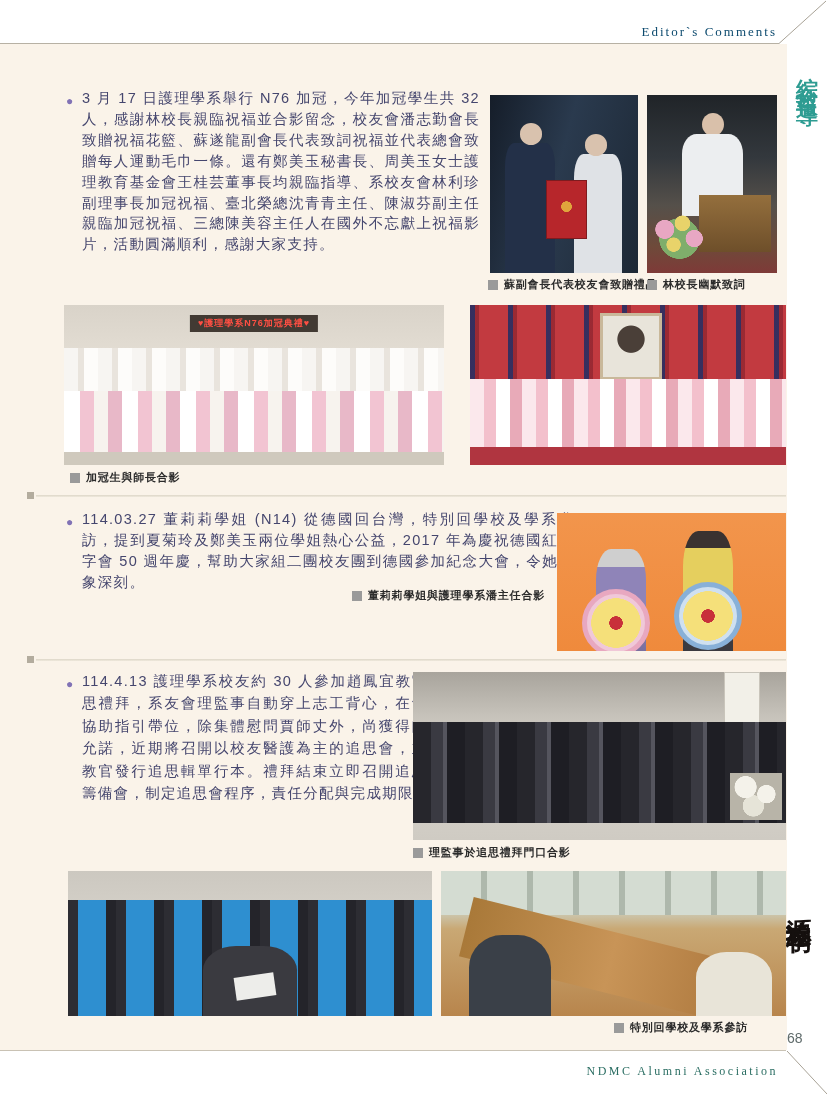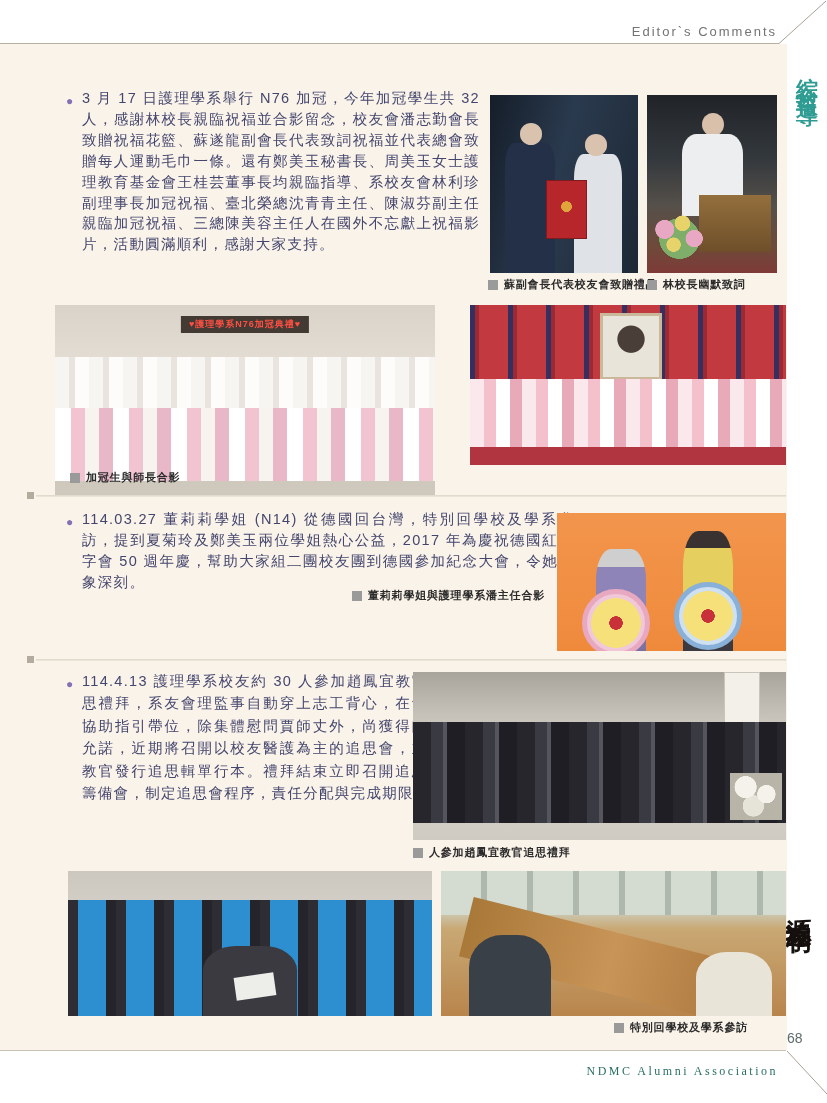--- a/index.html
+++ b/index.html
@@ -1,21 +1,21 @@
 <!DOCTYPE html>
 <html><head>
 <meta charset="utf-8">
 <style>
   html,body{margin:0;padding:0;background:#ffffff;}
   .page{position:relative;width:827px;height:1103px;background:#ffffff;overflow:hidden;
         font-family:"Liberation Sans",sans-serif;}
   
   .frame-lines{position:absolute;left:0;top:0;width:827px;height:1103px;pointer-events:none;}
-  .header-label{position:absolute;top:24px;right:50px;font-family:Liberation Sans, sans-serif;
-        font-size:13px;letter-spacing:2px;color:#737373;}
+  .header-label{position:absolute;top:24px;right:50px;font-family:Liberation Serif, serif;
+        font-size:13px;letter-spacing:2px;color:#0c4a6e;}
   .footer-label{position:absolute;top:1064px;right:49px;font-family:Liberation Serif, serif;
         font-size:12px;letter-spacing:2.5px;color:#2b6e63;}
   .side-label{position:absolute;left:792px;top:60px;writing-mode:vertical-rl;
         font-size:22px;font-weight:bold;letter-spacing:8px;color:#2e9c92;}
   .journal-mark{position:absolute;left:781px;top:898px;writing-mode:vertical-rl;
         font-family:"Liberation Serif",serif;font-weight:bold;font-size:26px;color:#15100e;
         letter-spacing:3px;transform:skewY(-3deg);}
   .page-number{position:absolute;left:787px;top:1030px;font-size:14px;color:#5f6b6b;}
   .panel{position:absolute;left:0;top:44px;width:787px;height:1006px;background:#faf3e9;}
   
@@ -140,21 +140,21 @@
   </div>
   <div class="caption" style="left:488px;top:277px">
     <span class="cap-sq"></span>
     <span class="cap-text">蘇副會長代表校友會致贈禮品</span>
   </div>
   <div class="caption" style="left:647px;top:277px">
     <span class="cap-sq"></span>
     <span class="cap-text">林校長幽默致詞</span>
   </div>
 
-  <div class="photo pC" style="left:55px;top:305px;width:380px;height:191px">
+  <div class="photo pC" style="left:64px;top:305px;width:380px;height:160px">
     <div class="pC-crowd1"></div>
     <div class="pC-crowd2"></div>
     <div class="pC-floor"></div>
     <div class="pC-banner">♥護理學系N76加冠典禮♥</div>
   </div>
   <div class="photo pD" style="left:470px;top:305px;width:316px;height:160px">
     <div class="pD-flags"></div>
     <div class="pD-portrait"></div>
     <div class="pD-crowd"></div>
     <div class="pD-carpet"></div>
@@ -189,21 +189,21 @@
     <span class="bullet">●</span>
     <span>114.4.13 護理學系校友約 30 人參加趙鳳宜教官追思禮拜，系友會理監事自動穿上志工背心，在會場協助指引帶位，除集體慰問賈師丈外，尚獲得師丈允諾，近期將召開以校友醫護為主的追思會，並為教官發行追思輯單行本。禮拜結束立即召開追思會籌備會，制定追思會程序，責任分配與完成期限。</span>
   </div>
   <div class="photo pF" style="left:413px;top:672px;width:373px;height:168px">
     <div class="pF-banner"></div>
     <div class="pF-crowd"></div>
     <div class="pF-flowers"></div>
   </div>
   <div class="caption" style="left:413px;top:845px">
     <span class="cap-sq"></span>
-    <span class="cap-text">人參加趙鳳宜教官追思禮拜</span>
+    <span class="cap-text">理監事於追思禮拜門口合影</span>
   </div>
 
   <div class="photo pG" style="left:68px;top:871px;width:364px;height:145px">
     <div class="pG-row"></div>
     <div class="pG-elder"></div>
     <div class="pG-paper"></div>
   </div>
   <div class="photo pH" style="left:441px;top:871px;width:345px;height:145px">
     <div class="pH-window"></div>
     <div class="pH-table"></div>

